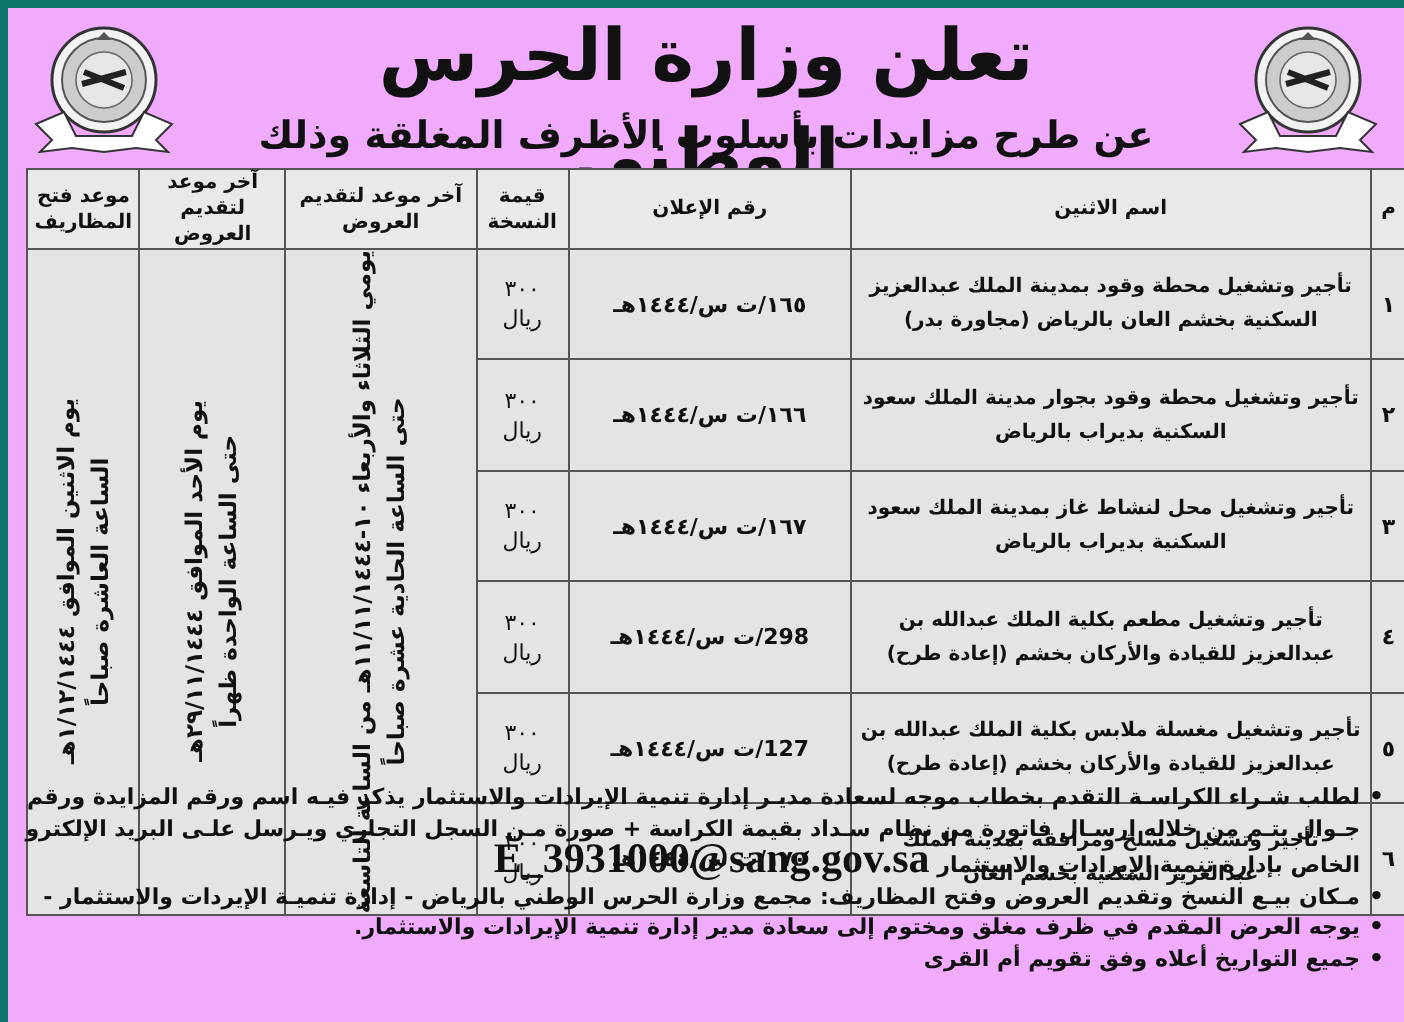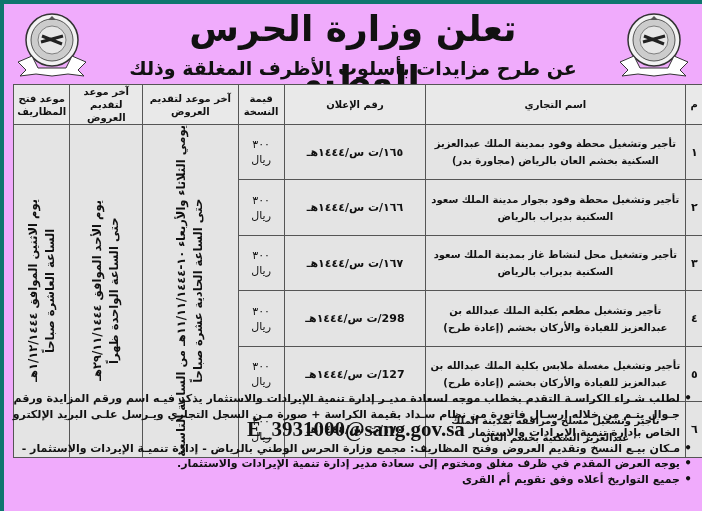--- a/index.html
+++ b/index.html
@@ -120,21 +120,21 @@
       <col style="width:253px">
       <col style="width:138px">
       <col style="width:45px">
       <col style="width:93px">
       <col style="width:71px">
       <col style="width:55px">
     </colgroup>
     <thead>
       <tr>
         <th>م</th>
-        <th>اسم التجاري</th>
+        <th>اسم الاثنين</th>
         <th>رقم الإعلان</th>
         <th>قيمة النسخة</th>
         <th>آخر موعد لتقديم العروض</th>
         <th>آخر موعد لتقديم العروض</th>
         <th>موعد فتح المظاريف</th>
       </tr>
     </thead>
     <tbody>
       <tr>
         <td class="num">١</td>

